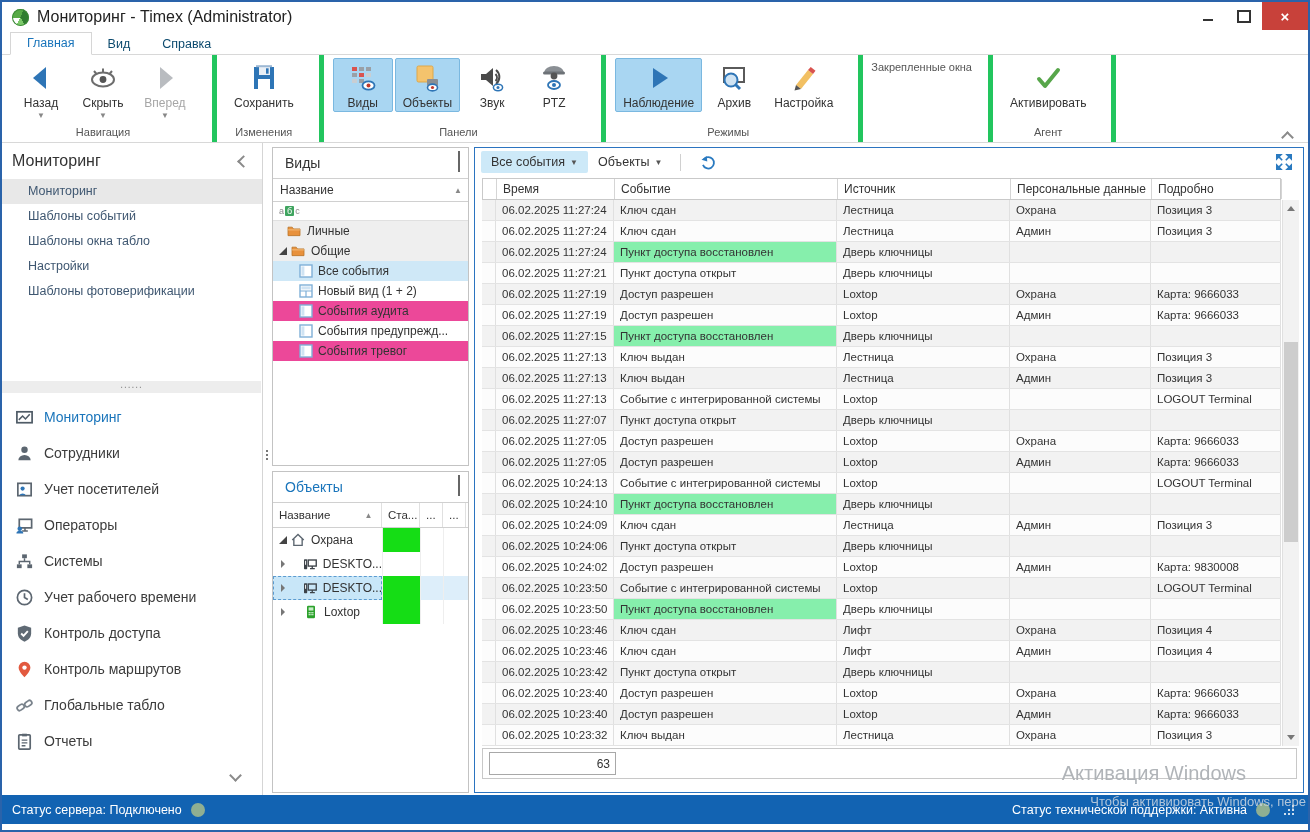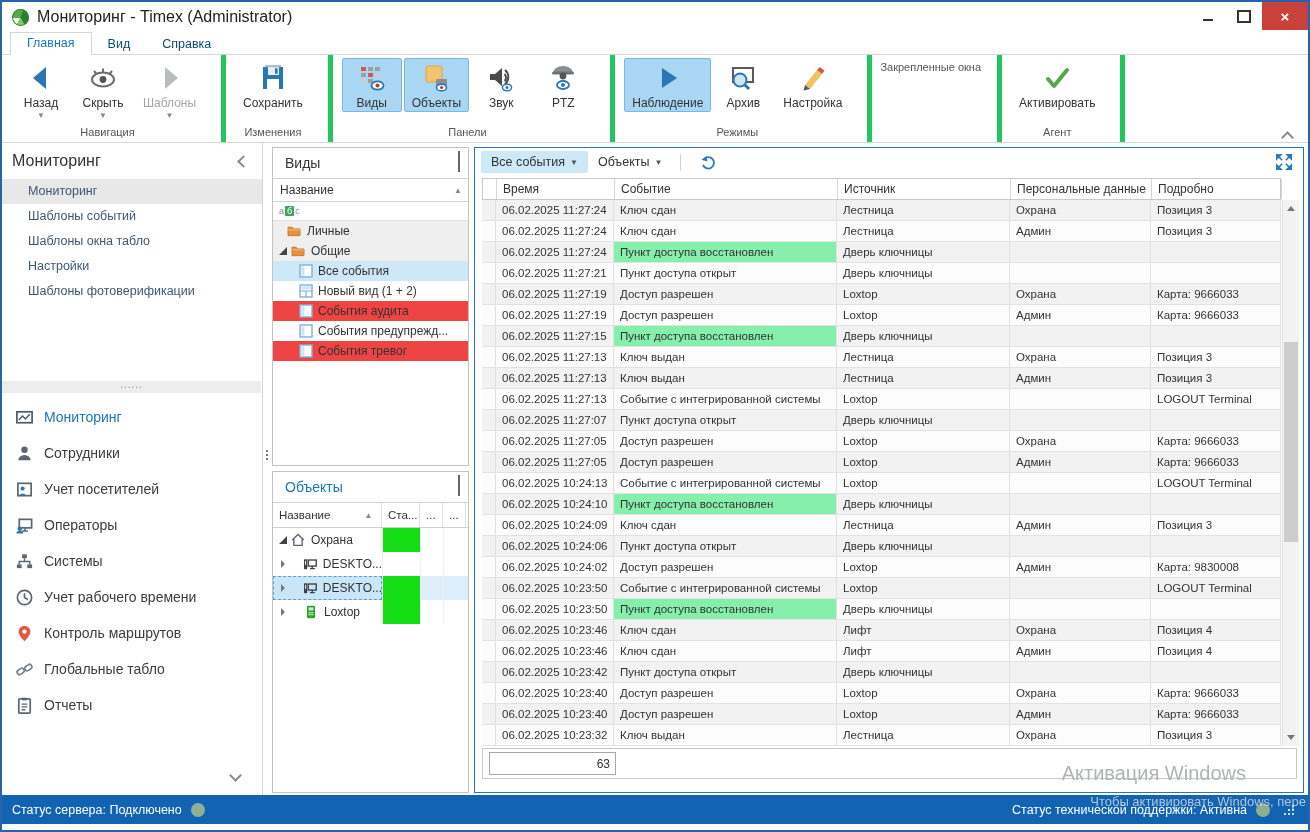--- a/index.html
+++ b/index.html
@@ -63,21 +63,21 @@
   .panel-title{font-size:14px;color:#333;}
   .panel-title.blue{color:#1a75bb;}
   .float-ic{width:11px;height:9px;border:1px solid #666;border-top:3px solid #666;box-sizing:border-box;}
   .colhdr{height:22px;border-top:1px solid #d0d0d0;border-bottom:1px solid #d0d0d0;display:flex;align-items:center;font-size:12px;color:#333;}
   .colhdr .cname{flex:1;padding-left:7px;}
   .sort{font-size:8px;color:#888;padding-right:6px;}
   .filter-row{height:18px;border-bottom:1px solid #e0e0e0;display:flex;align-items:center;padding-left:6px;font-size:9px;color:#888;}
   .filter-row .fgreen{background:#3fa45f;color:#fff;padding:0 2px;margin:0 1px;border-radius:1px;}
   .tree-row{height:20px;display:flex;align-items:center;font-size:12px;color:#333;white-space:nowrap;}
   .tree-row.f{background:#efefef;}
-  .tree-row.alt{background:#ef4444;}
+  .tree-row.alt{background:#ec4899;}
   .tree-row.selected{background:#cfe8f7;}
   .texp{width:0;height:0;border:4px solid transparent;border-right-color:#444;border-bottom-color:#444;margin:0 3px 0 6px;}
   .tcol{width:0;height:0;border:4px solid transparent;border-left-color:#777;margin:0 1px 0 8px;}
   .tspace{width:13px;}
   .tico{width:16px;height:16px;margin-right:5px;}
   .tico svg{width:16px;height:16px;display:block;}
   .lico{width:14px;height:14px;margin-right:5px;}
   .lico svg{width:14px;height:14px;display:block;}
   
   .ob-colhdr{display:grid;grid-template-columns:109px 38px 23px 23px;height:24px;border-top:1px solid #d0d0d0;border-bottom:1px solid #d0d0d0;font-size:11.5px;color:#333;}
@@ -179,21 +179,21 @@
             </div>
             <div class="rib-lb">Скрыть</div>
             <div class="rib-drop">▼</div>
           </div>
           <div class="rib-btn disabled">
             <div class="rib-ic">
               <svg viewBox="0 0 32 32">
                 <path d="M11 5 L24 16 L11 27 Z" fill="#b9bcc0"></path>
               </svg>
             </div>
-            <div class="rib-lb">Шаблоны</div>
+            <div class="rib-lb">Вперед</div>
             <div class="rib-drop">▼</div>
           </div>
         </div>
         <div class="rib-cap">Навигация</div>
       </div>
       <div class="rib-group">
         <div class="rib-btns">
           <div class="rib-btn">
             <div class="rib-ic">
               <svg viewBox="0 0 32 32">
@@ -384,20 +384,29 @@
           <div class="nav-lb">Системы</div>
         </div>
         <div class="nav-item">
           <div class="nav-ic">
             <svg viewBox="0 0 20 20">
               <circle cx="10" cy="10" r="7.5" fill="none" stroke="#5c6670" stroke-width="1.8"></circle>
               <path d="M10 5.5 V10 L13.5 12" fill="none" stroke="#5c6670" stroke-width="1.8"></path>
             </svg>
           </div>
           <div class="nav-lb">Учет рабочего времени</div>
+        </div>
+        <div class="nav-item">
+          <div class="nav-ic">
+            <svg viewBox="0 0 20 20">
+              <path d="M10 1.5 L17 4 V9.8 c0 4.6 -3.1 7.2 -7 8.8 C6.1 17 3 14.4 3 9.8 V4 Z" fill="#5f6a74"></path>
+              <path d="M6.5 10 L9 12.5 L13.5 7.5" fill="none" stroke="#fff" stroke-width="2"></path>
+            </svg>
+          </div>
+          <div class="nav-lb">Контроль доступа</div>
         </div>
         <div class="nav-item">
           <div class="nav-ic">
             <svg viewBox="0 0 20 20">
               <path d="M10 1.8 a6.2 6.2 0 0 1 6.2 6.2 c0 4.6 -6.2 10.2 -6.2 10.2 S3.8 12.6 3.8 8 A6.2 6.2 0 0 1 10 1.8 Z" fill="#e2593f"></path>
               <circle cx="10" cy="8" r="2.3" fill="#fff"></circle>
             </svg>
           </div>
           <div class="nav-lb">Контроль маршрутов</div>
         </div>

